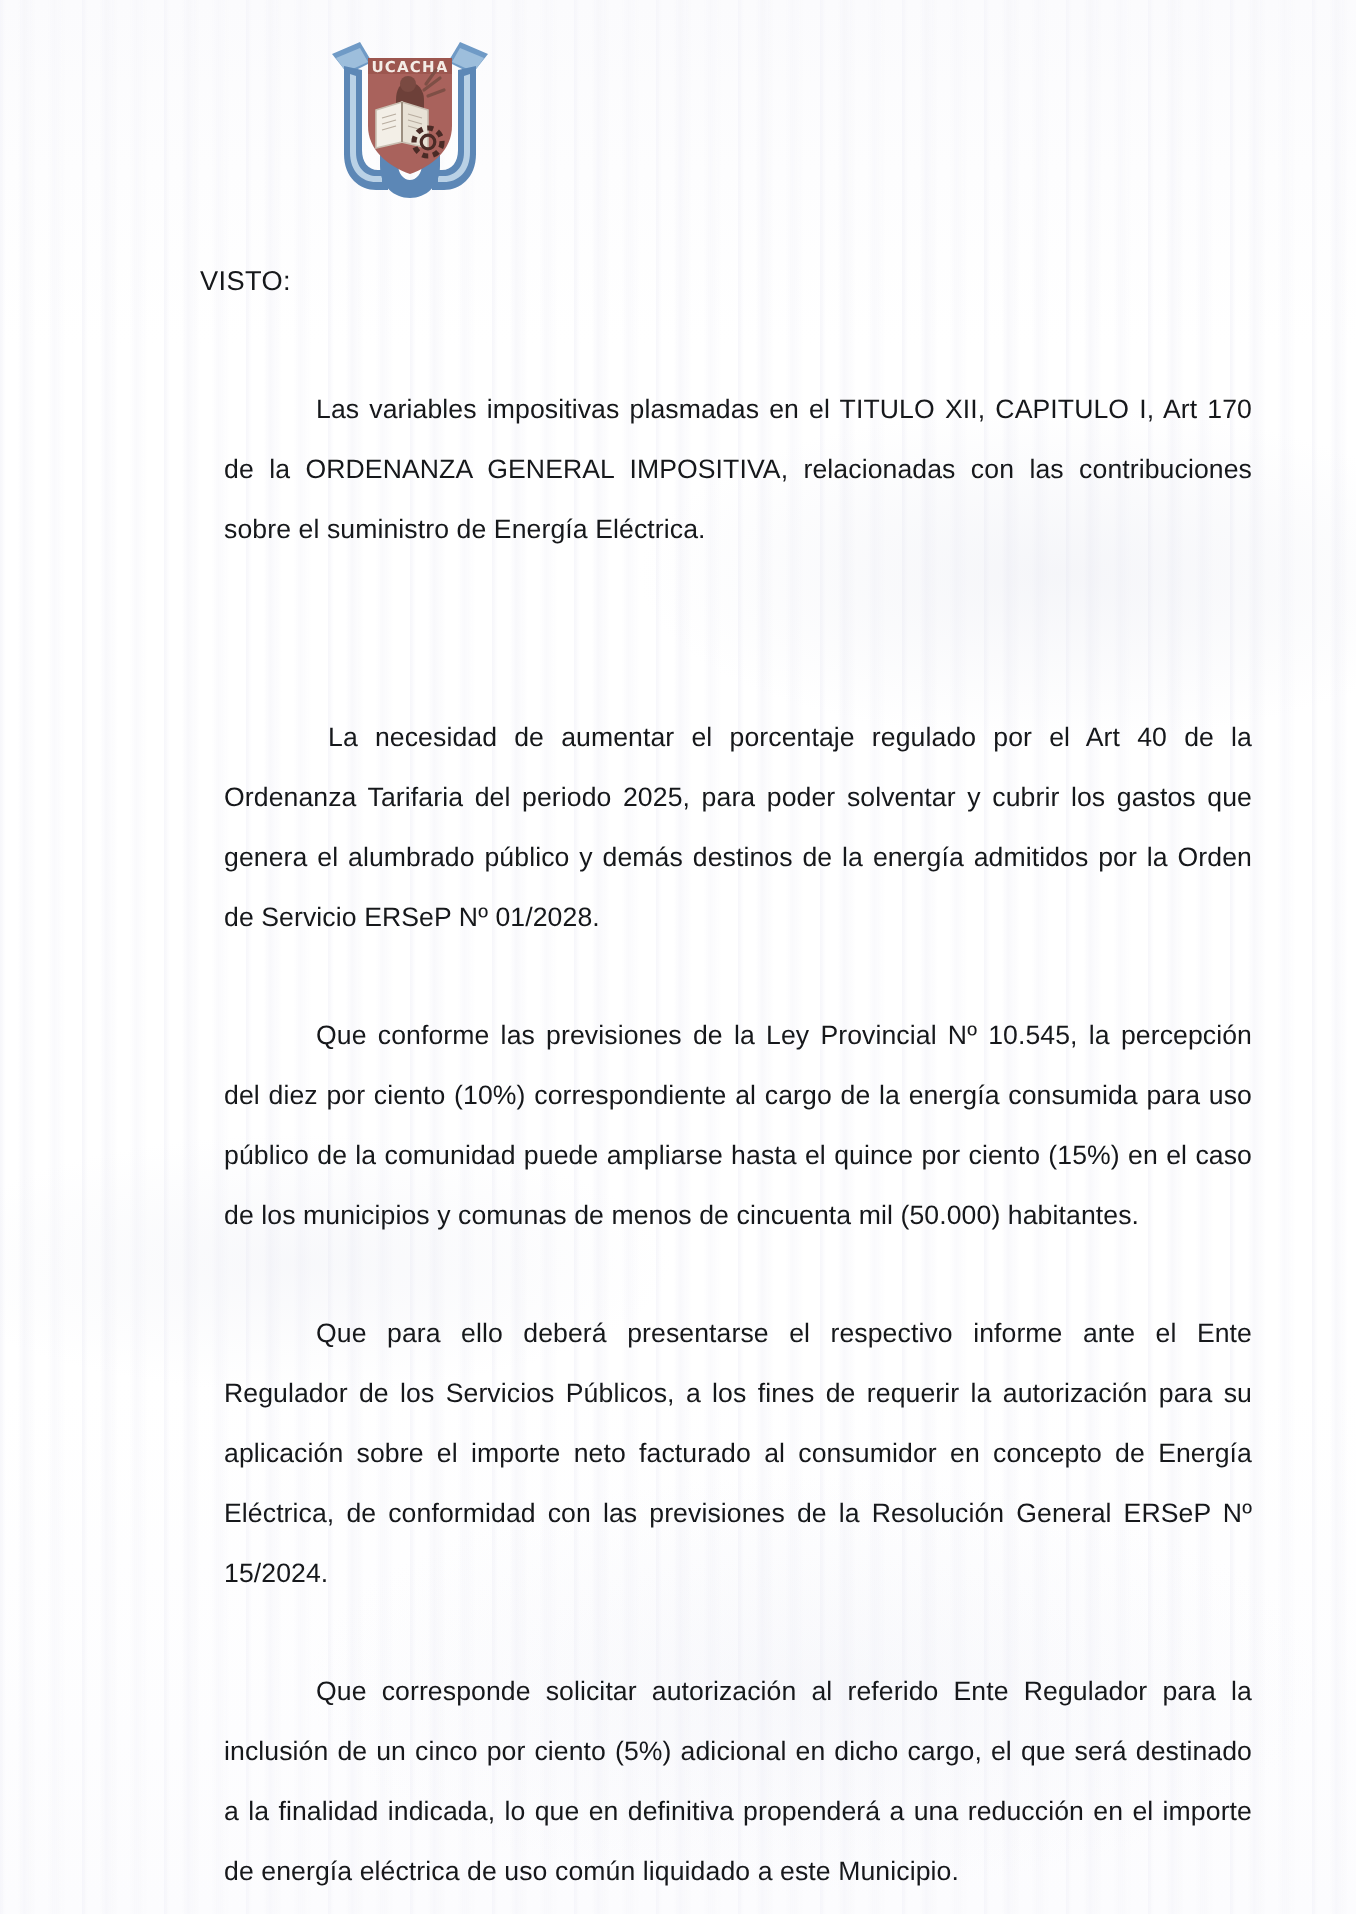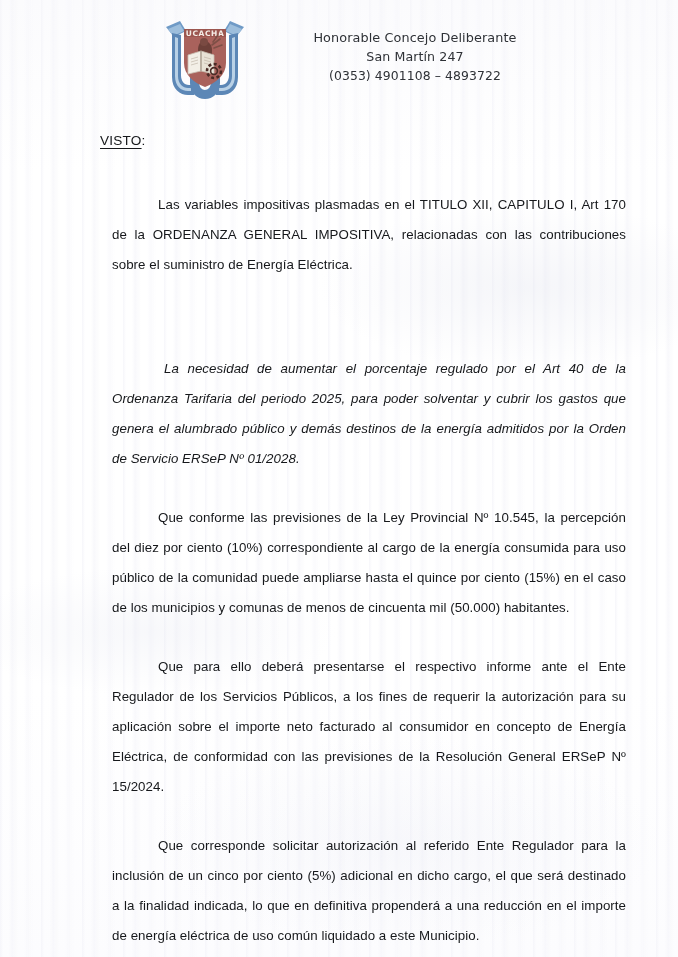--- a/index.html
+++ b/index.html
@@ -77,38 +77,37 @@
     font-size: 13.3px;
     line-height: 30px;
   }
   .section-head {
     font-size: 13.6px;
     font-weight: 400;
     margin: 0 0 0 0;
     letter-spacing: 0.2px;
   }
   .section-head .u {
-    text-decoration: underline;
     text-underline-offset: 3px;
     text-decoration-thickness: 1.3px;
   }
   .gap-visto { height: 22px; }
   .gap-cons  { height: 22px; }
 
   p.para {
     margin: 12px;
     text-align: justify;
     text-justify: inter-word;
     text-indent: 46px;
     font-size: 13.3px;
     line-height: 30px;
     letter-spacing: 0.05px;
   }
   p.para + p.para { margin-top: 29px; }
-  p.para.narrow-indent { text-indent: 52px; font-style: italic; }
+  p.para.narrow-indent { text-indent: 52px; }
   .spacer-28 { height: 28px; }
 </style>
 </head>
 <body>
 
 <div class="page">
   <div class="grain"></div>
 
   <div class="letterhead">
 
@@ -149,25 +148,20 @@
           <path d="M44 42 L51 44 M44 45 L51 47 M44 48 L51 50" stroke="#b8ada0" stroke-width="0.6"></path>
         </g>
 
         <g fill="none" stroke="#4a2b26" stroke-width="2.6">
           <circle cx="54" cy="56" r="7" stroke-dasharray="3 2.4"></circle>
         </g>
         <circle cx="54" cy="56" r="3.4" fill="none" stroke="#4a2b26" stroke-width="1.6"></circle>
       </svg>
     </div>
 
-    <div class="org-block">
-      <div class="org-line1">Honorable Concejo Deliberante</div>
-      <div class="org-line2">San Martín 247</div>
-      <div class="org-line3">(0353) 4901108 – 4893722</div>
-    </div>
   </div>
 
   <div class="body-col">
 
     <div class="section-head"><span class="u">VISTO</span><span>:</span></div>
     <div class="gap-visto"></div>
     <p class="para">Las variables impositivas plasmadas en el TITULO XII, CAPITULO I, Art 170 de la ORDENANZA GENERAL IMPOSITIVA, relacionadas con las contribuciones sobre el suministro de Energía Eléctrica.</p>
 
     <div class="spacer-28"></div>
 

